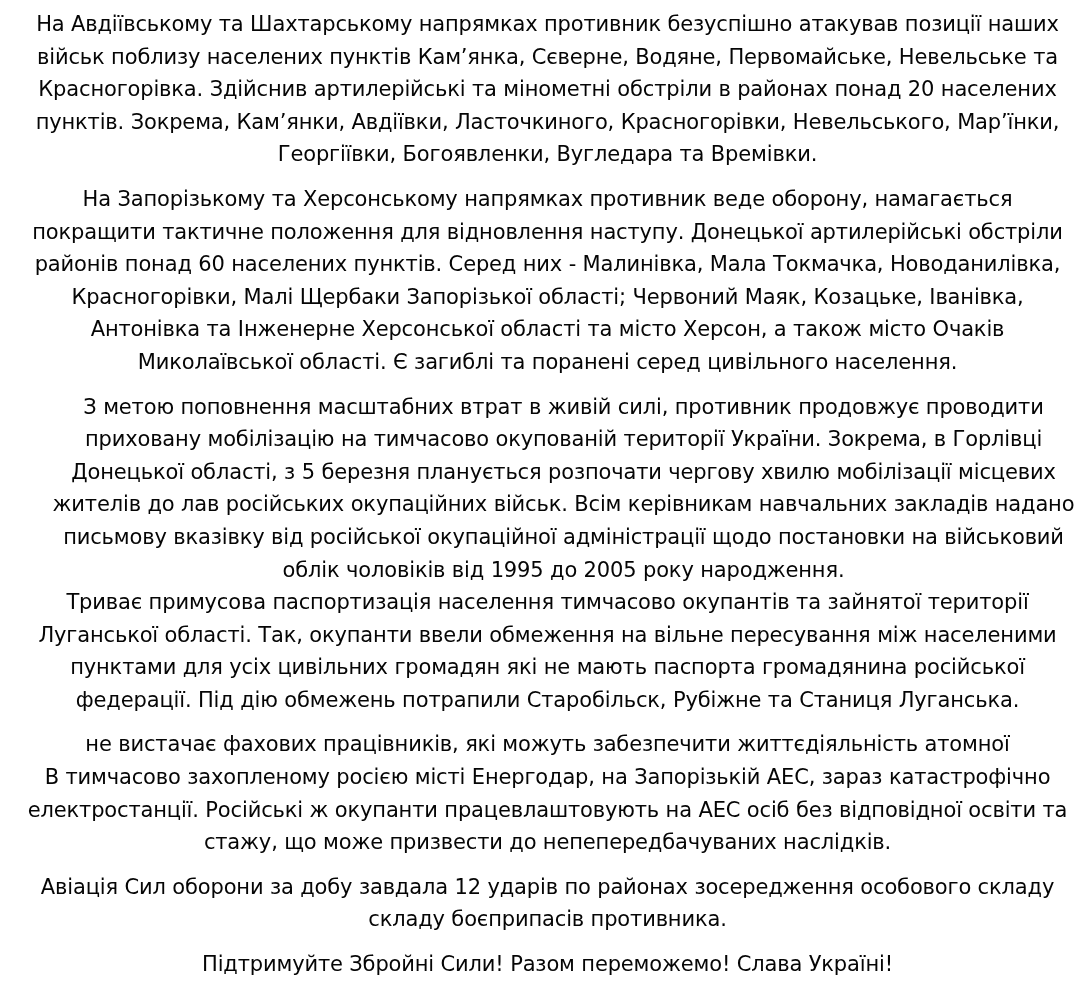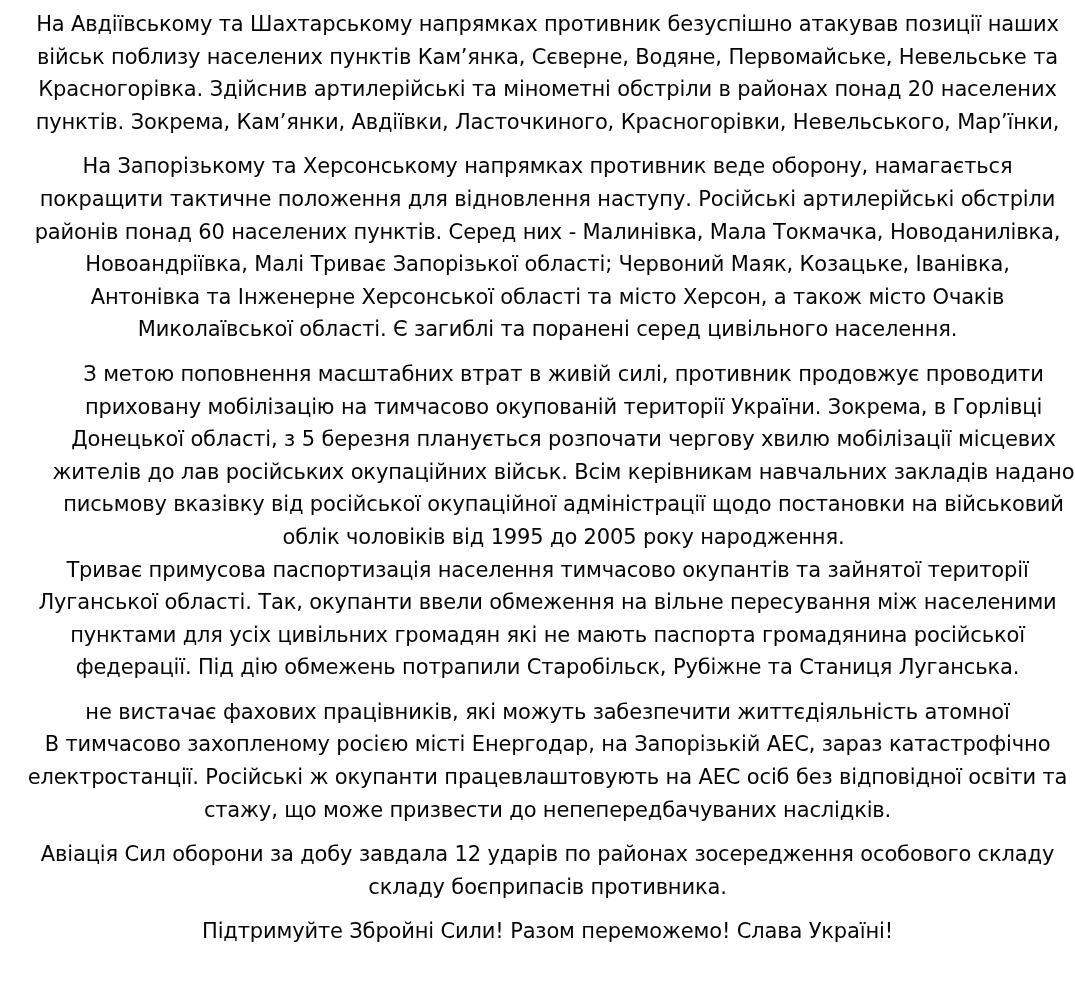--- a/index.html
+++ b/index.html
@@ -38,27 +38,28 @@
 </head>
 <body>
 
 <div class="post">
 
   <div class="para">
     <span class="line">На Авдіївському та Шахтарському напрямках противник безуспішно атакував позиції наших</span>
     <span class="line">військ поблизу населених пунктів Кам’янка, Сєверне, Водяне, Первомайське, Невельське та</span>
     <span class="line">Красногорівка. Здійснив артилерійські та мінометні обстріли в районах понад 20 населених</span>
     <span class="line">пунктів. Зокрема, Кам’янки,  Авдіївки, Ласточкиного, Красногорівки, Невельського, Мар’їнки,</span>
+    <span class="line">Георгіївки, Богоявленки, Вугледара та Времівки.</span>
   </div>
 
   <div class="para">
     <span class="line">На Запорізькому та Херсонському напрямках противник веде оборону, намагається</span>
-    <span class="line">покращити тактичне положення для відновлення наступу. Російські артилерійські обстріли</span>
+    <span class="line">покращити тактичне положення для відновлення наступу. Донецької артилерійські обстріли</span>
     <span class="line">районів понад 60 населених пунктів. Серед них - Малинівка, Мала Токмачка, Новоданилівка,</span>
-    <span class="line">Новоандріївка, Малі Триває Запорізької області; Червоний Маяк, Козацьке, Іванівка,</span>
+    <span class="line">Красногорівки, Малі Щербаки Запорізької області; Червоний Маяк, Козацьке, Іванівка,</span>
     <span class="line">Антонівка та Інженерне Херсонської області та місто Херсон, а також місто Очаків</span>
     <span class="line">Миколаївської області. Є загиблі та поранені серед цивільного населення.</span>
   </div>
 
   <div class="para tight">
     <span class="line">З метою поповнення масштабних втрат в живій силі, противник продовжує проводити</span>
     <span class="line">приховану мобілізацію на тимчасово окупованій території України. Зокрема, в Горлівці</span>
     <span class="line">Донецької області, з 5 березня планується розпочати чергову хвилю мобілізації місцевих</span>
     <span class="line">жителів до лав російських окупаційних військ. Всім керівникам навчальних закладів надано</span>
     <span class="line">письмову вказівку від російської окупаційної адміністрації щодо постановки на військовий</span>

